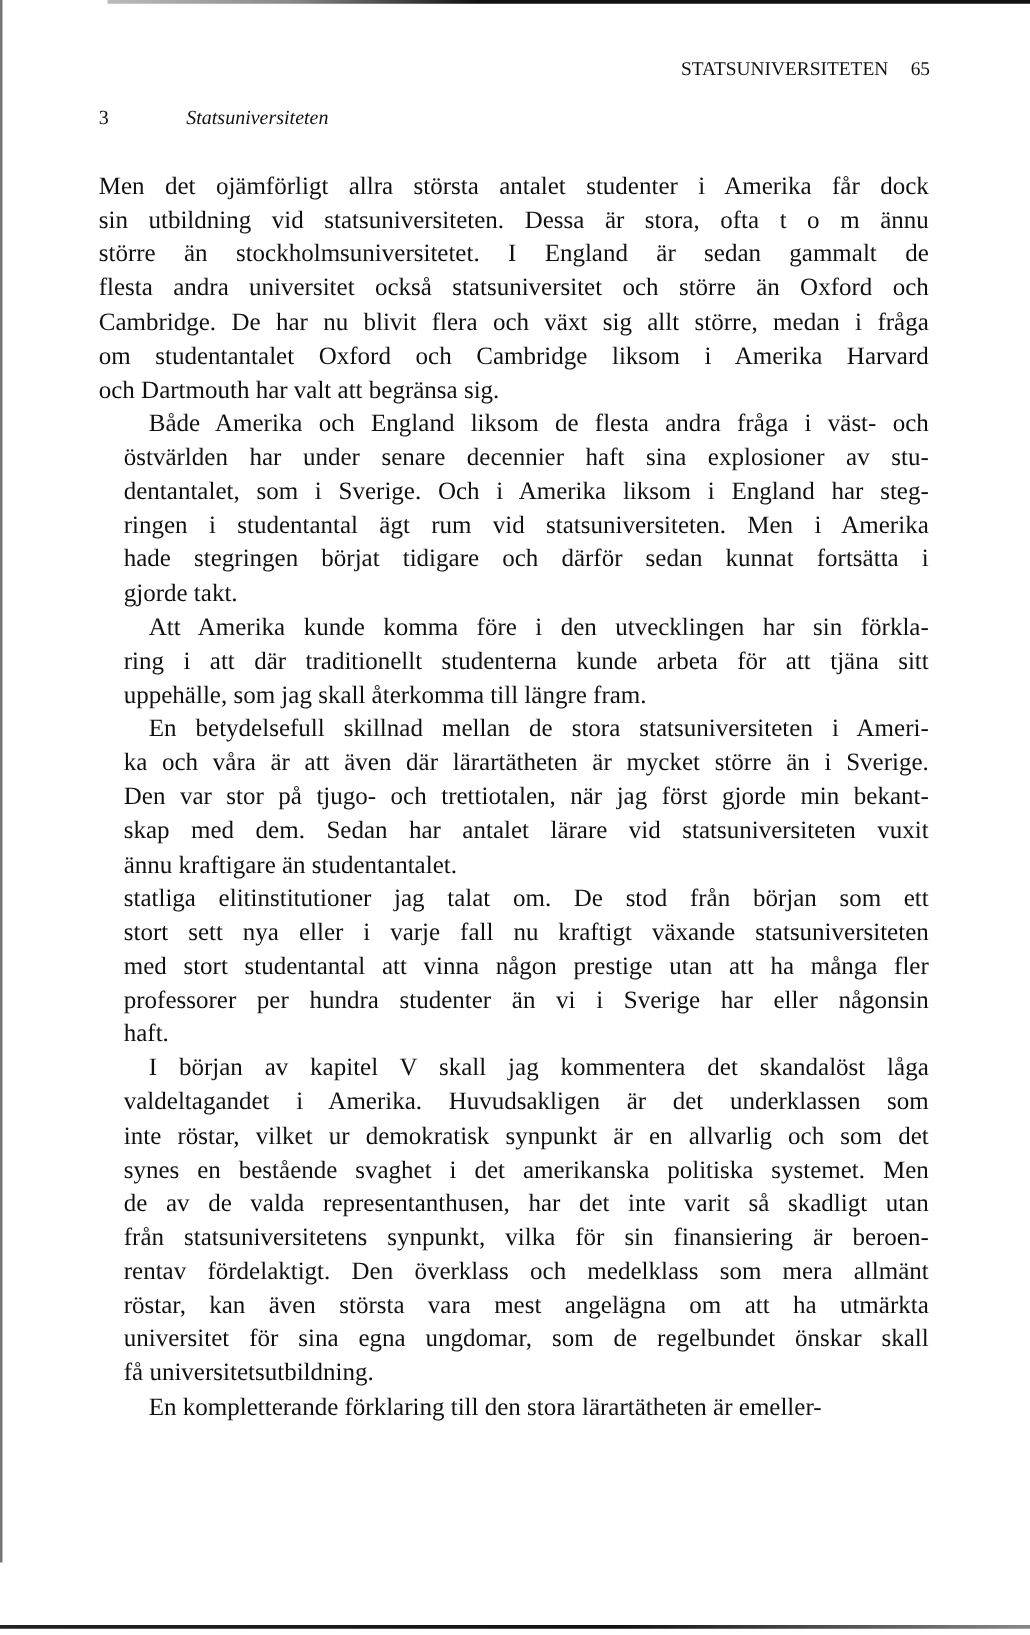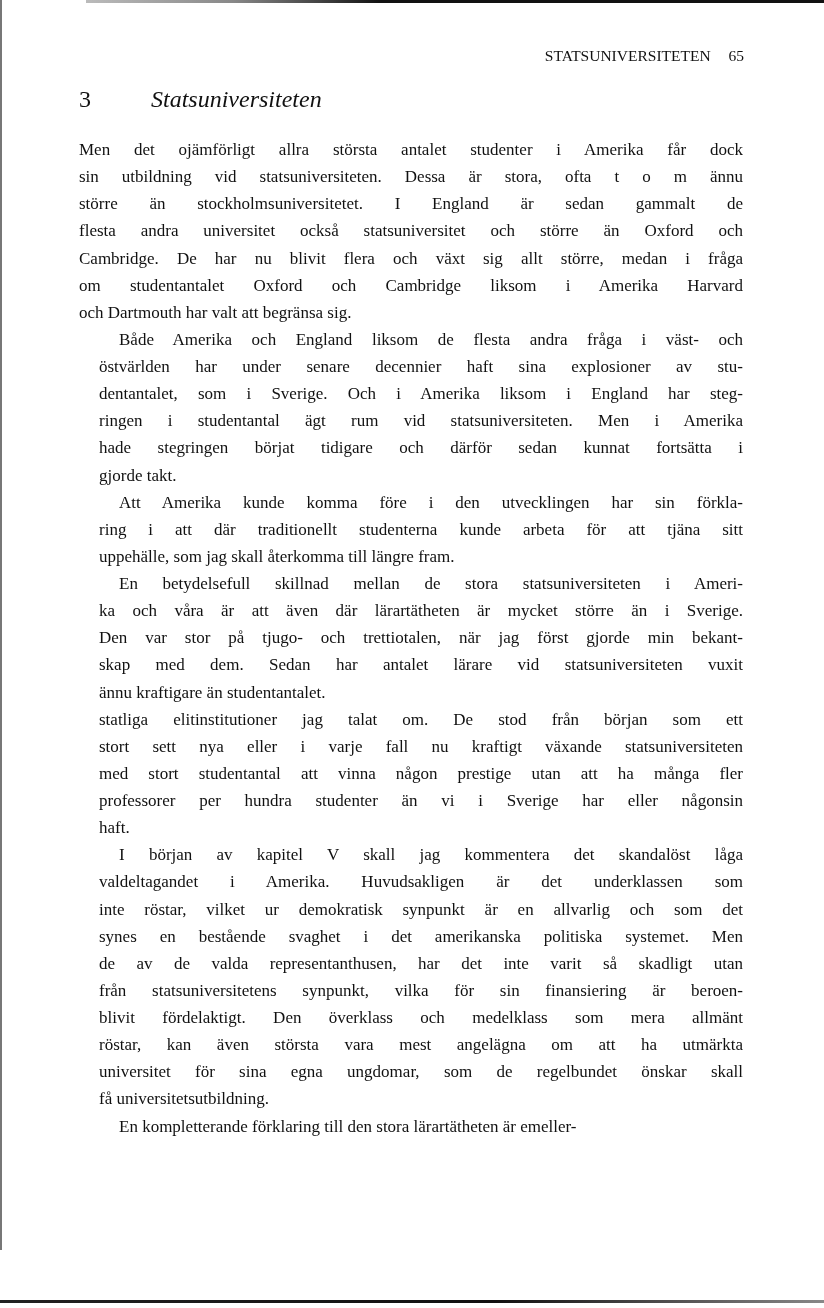--- a/index.html
+++ b/index.html
@@ -6,25 +6,25 @@
   body { width: 824px; height: 1308px; position: relative; overflow: hidden;
          font-family: "Liberation Serif", "DejaVu Serif", serif; color: #111; }
   .scan-top { position: absolute; left: 86px; right: 0; top: 0; height: 3px;
               background: linear-gradient(to right, #bbb 0%, #888 20%, #111 40%, #111 100%); }
   .scan-left { position: absolute; left: 0; top: 0; width: 2px; height: 1250px; background: #777; }
   .scan-bottom { position: absolute; left: 0; right: 0; top: 1300px; height: 3px;
                  background: linear-gradient(to right, #222 0%, #111 60%, #888 100%); }
   .running-head { position: absolute; top: 47px; right: 80px; font-size: 15.5px;
                   letter-spacing: 0px; white-space: nowrap; }
   .running-head .title { margin-right: 14px; }
-  .chapter-heading { position: absolute; top: 86px; left: 79px; font-size: 24px; white-space: nowrap; }
+  .chapter-heading { position: absolute; top: 86px; left: 79px; font-size: 16px; white-space: nowrap; }
   .chapter-heading .num { display: inline-block; width: 66px; }
   .chapter-heading .ctitle { font-style: italic; }
   .body-text { position: absolute; top: 136px; left: 79px; width: 664px;
-               font-size: 17px; line-height: 27.12px; text-align: justify;
+               font-size: 20px; line-height: 27.12px; text-align: justify;
                hyphens: manual; }
   .body-text p { margin: 0; }
   .body-text p + p { text-indent: 20px; }
   .line { display: block; text-align-last: justify; white-space: nowrap; }
   .line.last { text-align-last: left; }
 </style>
 </head>
 <body>
 
 <div class="scan-top"></div>
@@ -78,21 +78,21 @@
       <span class="line">professorer per hundra studenter än vi i Sverige har eller någonsin</span>
       <span class="line last">haft.</span>
     </p>
     <p>
       <span class="line" style="padding-left: 20px;">I början av kapitel V skall jag kommentera det skandalöst låga</span>
       <span class="line">valdeltagandet i Amerika. Huvudsakligen är det underklassen som</span>
       <span class="line">inte röstar, vilket ur demokratisk synpunkt är en allvarlig och som det</span>
       <span class="line">synes en bestående svaghet i det amerikanska politiska systemet. Men</span>
       <span class="line">de av de valda representanthusen, har det inte varit så skadligt utan</span>
       <span class="line">från statsuniversitetens synpunkt, vilka för sin finansiering är beroen-</span>
-      <span class="line">blivit fördelaktigt. Den överklass och medelklass som mera allmänt</span>
+      <span class="line">rentav fördelaktigt. Den överklass och medelklass som mera allmänt</span>
       <span class="line">röstar, kan även största vara mest angelägna om att ha utmärkta</span>
       <span class="line">universitet för sina egna ungdomar, som de regelbundet önskar skall</span>
       <span class="line last">få universitetsutbildning.</span>
     </p>
     <p>
       <span class="line last" style="padding-left: 20px;">En kompletterande förklaring till den stora lärartätheten är emeller-</span>
     </p>
   </div>
 
 </body></html>

